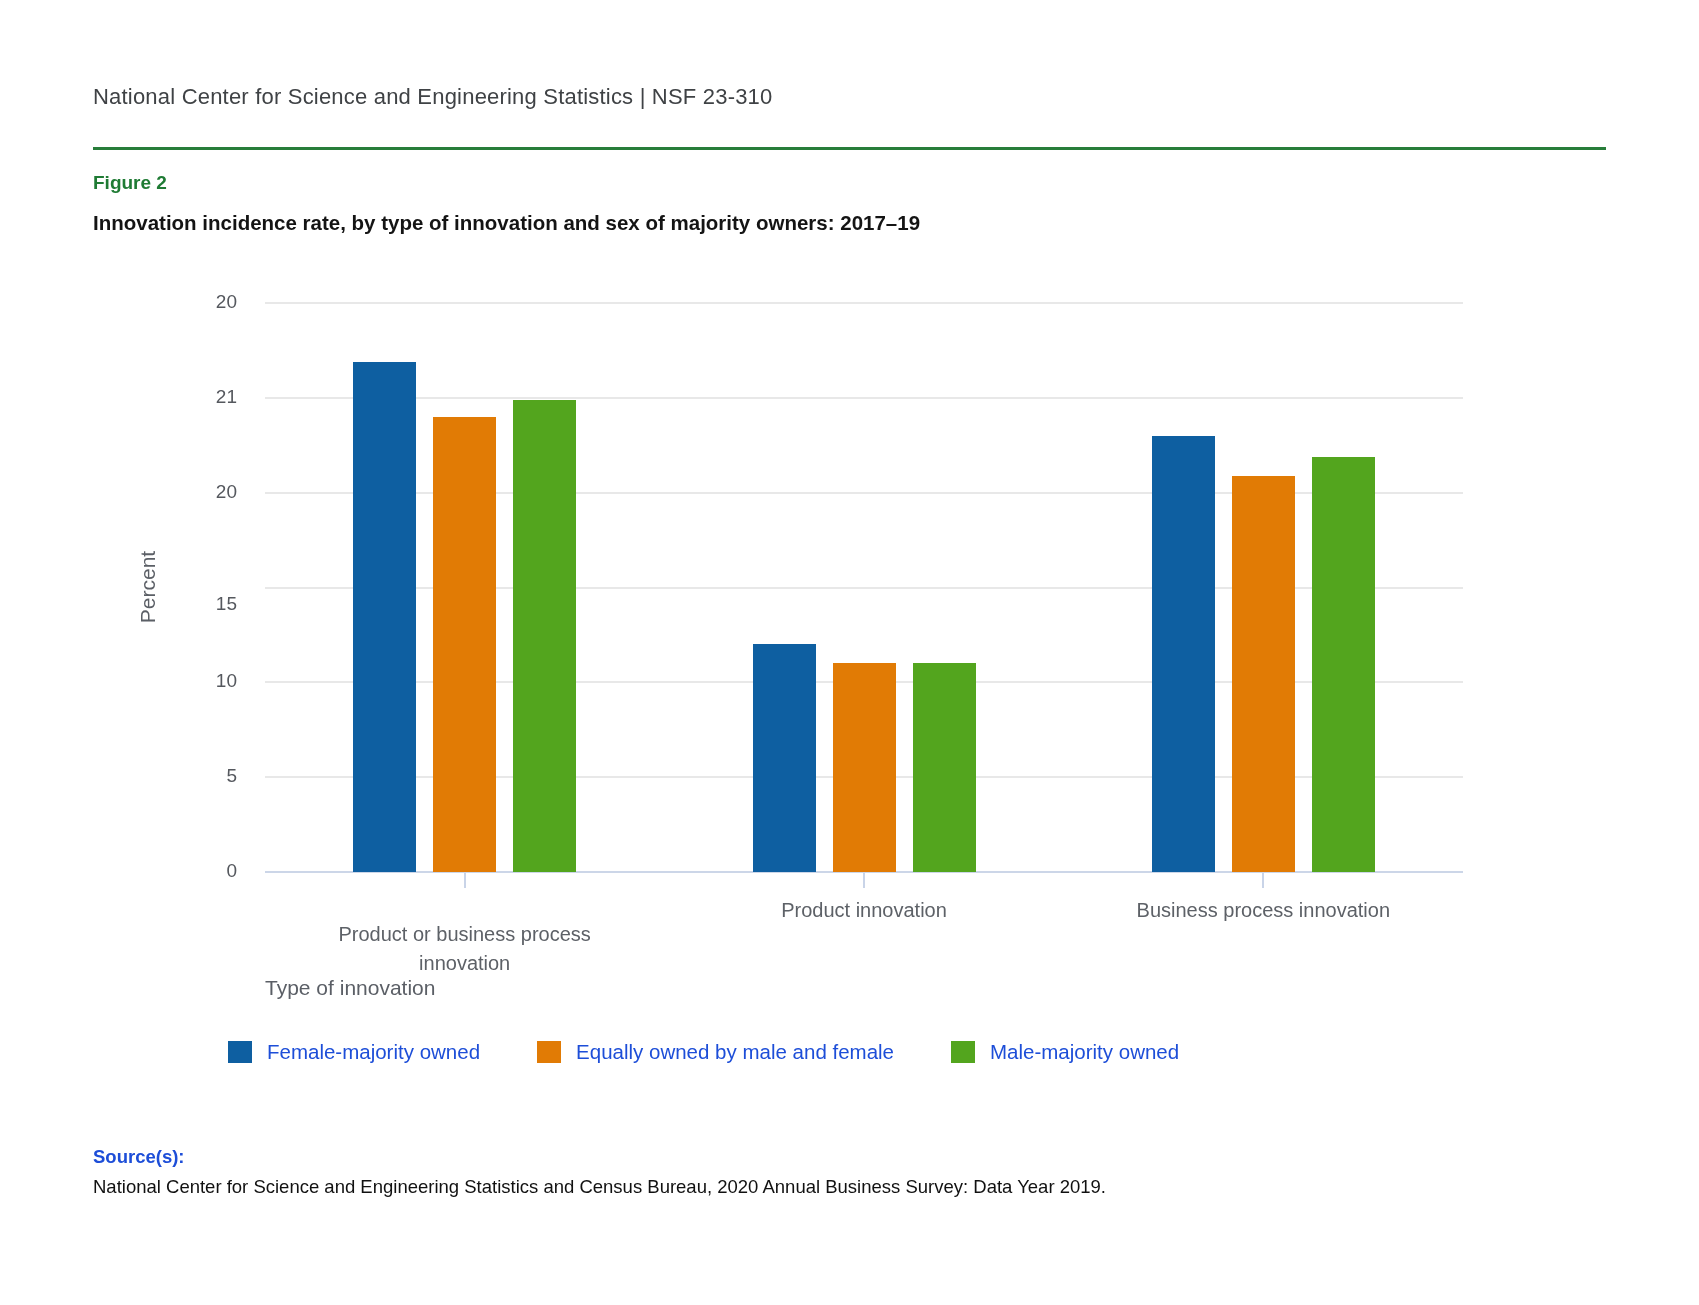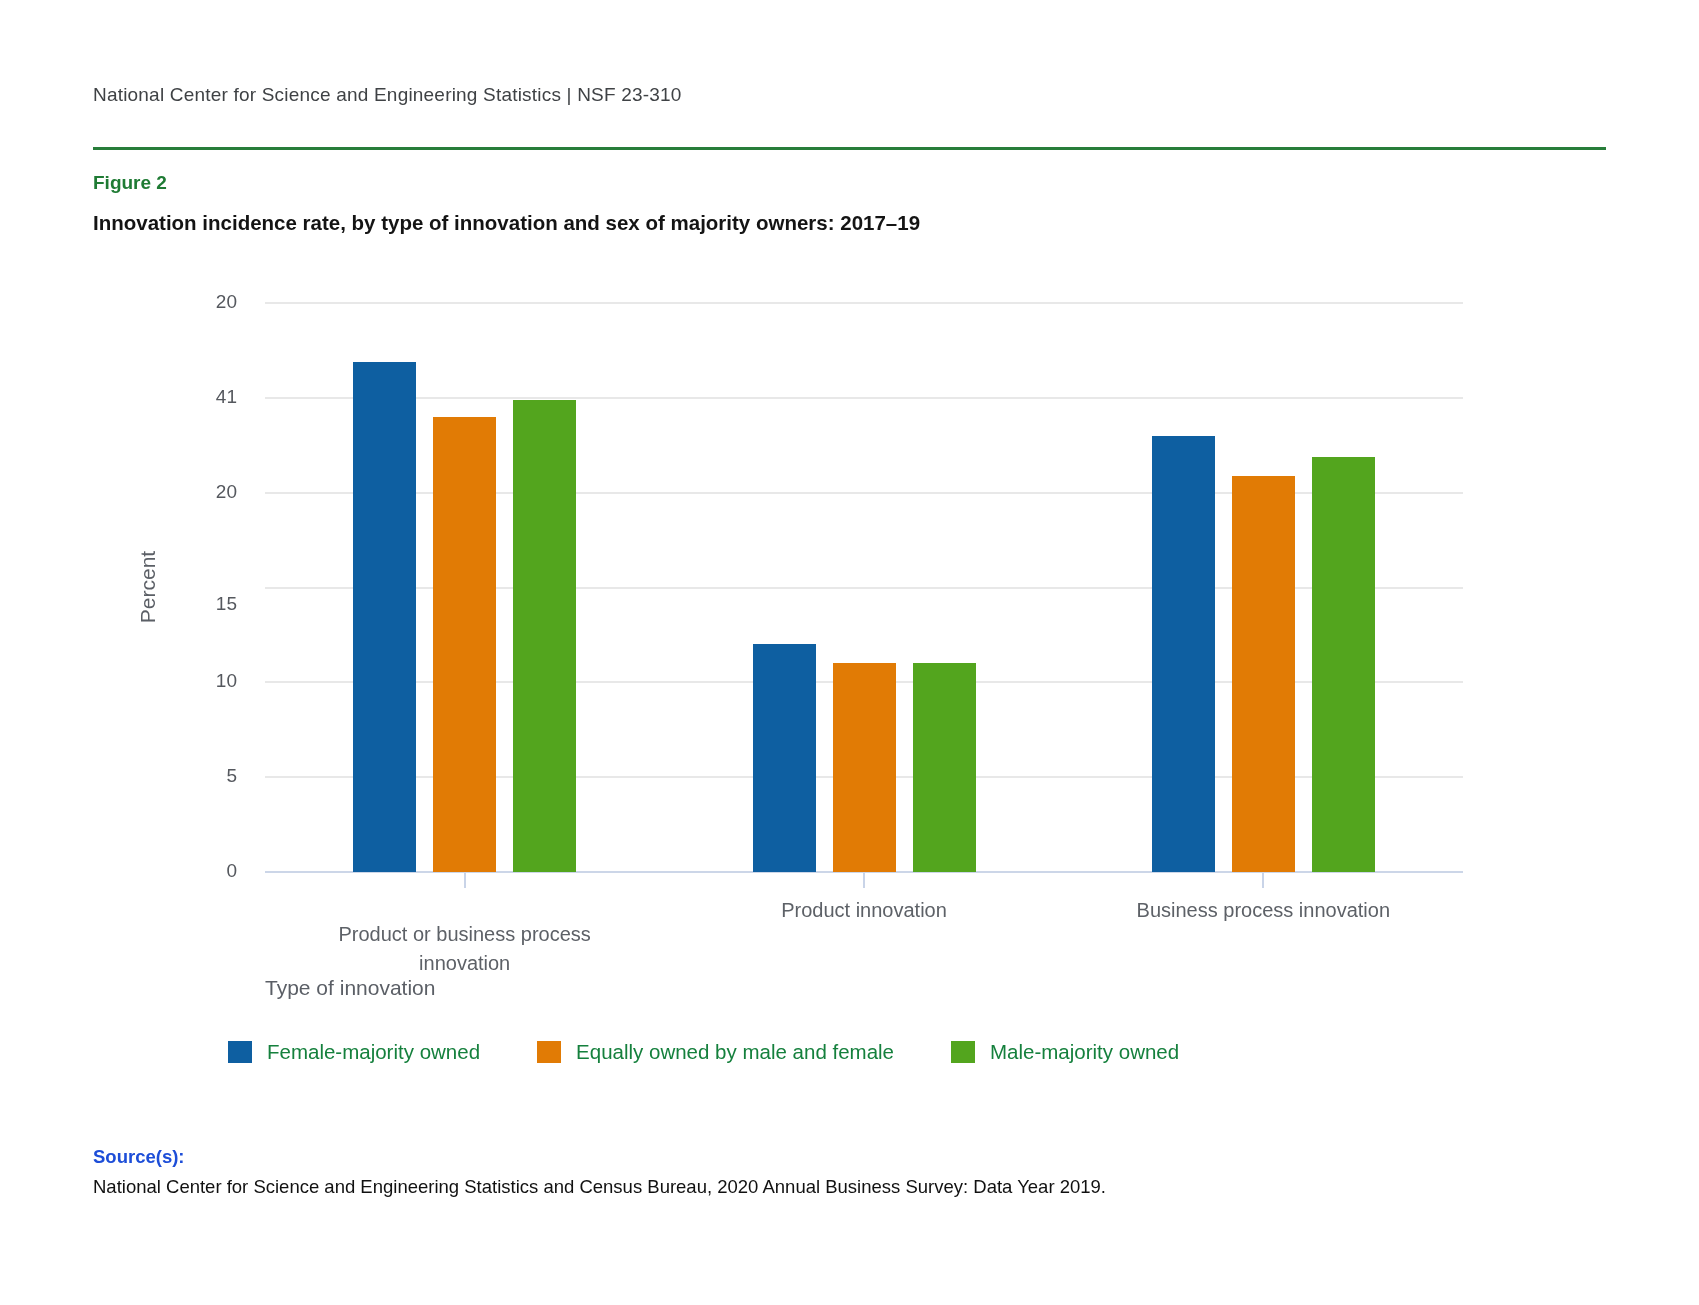--- a/index.html
+++ b/index.html
@@ -3,21 +3,21 @@
 <meta charset="utf-8">
 <style>
   html,body{margin:0;padding:0;}
   body{
     width:1699px;height:1305px;background:#ffffff;
     font-family:"Liberation Sans",sans-serif;
     position:relative;overflow:hidden;
   }
   .abs{position:absolute;}
   .header-text{
-    left:93px;top:84px;font-size:19px;font-weight:500;color:#3f4245;letter-spacing:.2px;
+    left:93px;top:84px;font-size:22px;font-weight:500;color:#3f4245;letter-spacing:.2px;
   }
   .green-rule{
     left:93px;top:147px;width:1513px;height:3px;background:#287d3a;
   }
   .figure-label{
     left:93px;top:172px;font-size:19px;font-weight:700;color:#1f7b34;
   }
   .figure-title{
     left:93px;top:211px;font-size:20.5px;font-weight:700;color:#141414;
   }
@@ -43,21 +43,21 @@
     font-size:20px;color:#5d6167;line-height:1.45;
   }
   .category-label span{display:inline-block;max-width:340px;}
   .bar{position:absolute;}
   .legend{
     position:absolute;left:228px;top:1038px;height:28px;
     display:flex;align-items:center;gap:57px;
   }
   .legend-item{display:flex;align-items:center;gap:15px;}
   .legend-swatch{width:24px;height:22px;flex:0 0 auto;}
-  .legend-label{font-size:20.5px;color:#15803d;white-space:nowrap;}
+  .legend-label{font-size:20.5px;color:#1d4ed8;white-space:nowrap;}
   .source-heading{
     left:93px;top:1146px;font-size:18.5px;font-weight:700;color:#1d4ed8;
   }
   .source-text{
     left:93px;top:1176px;font-size:18.5px;color:#111;
   }
 </style>
 </head>
 <body>
 
@@ -73,21 +73,21 @@
     <div class="y-tick-label" style="left: 147px; top: 860px;">0</div>
     <div class="gridline" style="left: 265px; top: 776.167px; width: 1198px;"></div>
     <div class="y-tick-label" style="left: 147px; top: 765.167px;">5</div>
     <div class="gridline" style="left: 265px; top: 681.333px; width: 1198px;"></div>
     <div class="y-tick-label" style="left: 147px; top: 670.333px;">10</div>
     <div class="gridline" style="left: 265px; top: 586.5px; width: 1198px;"></div>
     <div class="y-tick-label" style="left: 147px; top: 593px;">15</div>
     <div class="gridline" style="left: 265px; top: 491.667px; width: 1198px;"></div>
     <div class="y-tick-label" style="left: 147px; top: 480.667px;">20</div>
     <div class="gridline" style="left: 265px; top: 396.833px; width: 1198px;"></div>
-    <div class="y-tick-label" style="left: 147px; top: 385.833px;">41</div>
+    <div class="y-tick-label" style="left: 147px; top: 385.833px;">21</div>
     <div class="gridline" style="left: 265px; top: 302px; width: 1198px;"></div>
     <div class="y-tick-label" style="left: 147px; top: 291px;">20</div>
     <div class="x-tick" style="left: 463.667px; top: 873px;"></div>
     <div class="category-label" style="left: 265px; width: 399.333px; margin-top: 24px;"><span>Product or business process innovation</span></div>
     <div class="x-tick" style="left: 863px; top: 873px;"></div>
     <div class="category-label" style="left: 664.333px; width: 399.333px;"><span>Product innovation</span></div>
     <div class="x-tick" style="left: 1262.33px; top: 873px;"></div>
     <div class="category-label" style="left: 1063.67px; width: 399.333px;"><span>Business process innovation</span></div>
     <div class="bar" style="left: 353.167px; top: 361.797px; width: 63px; height: 510.203px; background: rgb(14, 95, 161);"></div>
     <div class="bar" style="left: 752.5px; top: 644.4px; width: 63px; height: 227.6px; background: rgb(14, 95, 161);"></div>

